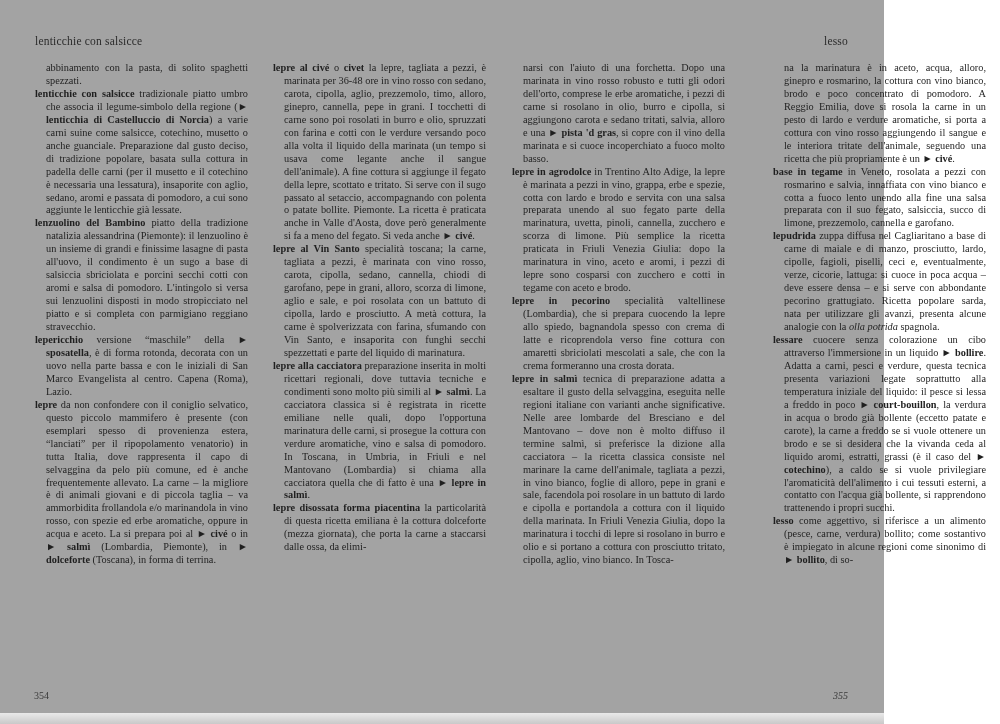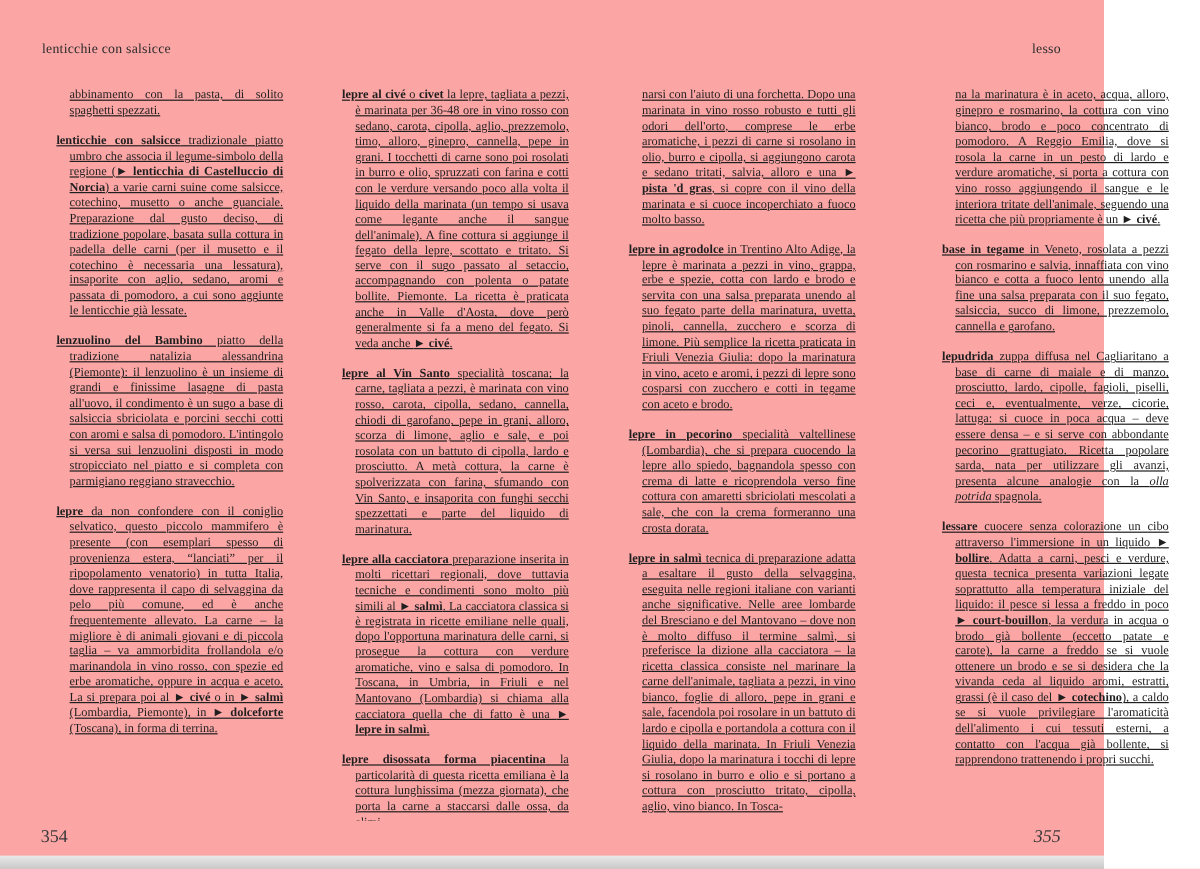--- a/index.html
+++ b/index.html
@@ -1,43 +1,42 @@
 <!DOCTYPE html>
 <html><head>
 <meta charset="utf-8">
 <style>
   html,body{margin:0;padding:0;}
   body{width:1000px;height:724px;overflow:hidden;background:#ffffff;}
   .page-spread{
     position:absolute;left:0;top:0;width:884px;height:724px;
-    background:#fca5a5;color:#1f1f1f;
+    background:#a3a3a3;color:#1f1f1f;
     font-family:"Liberation Serif","DejaVu Serif",serif;
-    padding-left:36px;
   }
   .running-head{
     position:absolute;top:35px;font-size:11.5px;color:#2b2b2b;
     letter-spacing:.2px;white-space:nowrap;
   }
   .running-head.left{left:35px;}
   .running-head.right{right:36px;}
   .col{
     position:absolute;top:62px;width:213px;height:622px;overflow:hidden;
     text-align:justify;font-size:10.3px;line-height:12.95px;color:#1f1f1f;
   }
-  .col p{margin:12px;text-decoration:underline;}
+  .col p{margin:0;}
   .col p.entry{padding-left:11px;text-indent:-11px;}
   .col p.cont{padding-left:11px;text-indent:0;}
   .b{font-weight:700;}
   .i{font-style:italic;}
   #col1{left:35px;}
   #col2{left:273px;}
   #col3{left:512px;}
   #col4{left:773px;}
   .page-number{
-    position:absolute;top:690px;font-size:15px;color:#3a3a3a;
+    position:absolute;top:690px;font-size:10px;color:#3a3a3a;
   }
   .page-number.left{left:34px;}
   .page-number.right{right:36px;font-style:italic;}
   .scan-edge{
     position:absolute;left:0;right:0;bottom:0;height:11px;
     background:linear-gradient(#e9e9e9,#c9c9c9);
   }
 </style>
 </head>
 <body>
@@ -45,42 +44,44 @@
 <div class="page-spread">
 
   <div class="running-head left">lenticchie con salsicce</div>
   <div class="running-head right">lesso</div>
 
   <div>
     <div class="col" id="col1">
         <p class="cont"><span>abbinamento con la pasta, di solito spaghetti spezzati.</span></p>
         <p class="entry"><span class="b">lenticchie con salsicce</span><span> tradizionale piatto umbro che associa il legume-simbolo della regione (</span><span class="b">► lenticchia di Castelluccio di Norcia</span><span>) a varie carni suine come salsicce, cotechino, musetto o anche guanciale. Preparazione dal gusto deciso, di tradizione popolare, basata sulla cottura in padella delle carni (per il musetto e il cotechino è necessaria una lessatura), insaporite con aglio, sedano, aromi e passata di pomodoro, a cui sono aggiunte le lenticchie già lessate.</span></p>
         <p class="entry"><span class="b">lenzuolino del Bambino</span><span> piatto della tradizione natalizia alessandrina (Piemonte): il lenzuolino è un insieme di grandi e finissime lasagne di pasta all'uovo, il condimento è un sugo a base di salsiccia sbriciolata e porcini secchi cotti con aromi e salsa di pomodoro. L'intingolo si versa sui lenzuolini disposti in modo stropicciato nel piatto e si completa con parmigiano reggiano stravecchio.</span></p>
+        <p class="entry"><span class="b">lepericchio</span><span> versione “maschile” della </span><span class="b">► sposatella</span><span>, è di forma rotonda, decorata con un uovo nella parte bassa e con le iniziali di San Marco Evangelista al centro. Capena (Roma), Lazio.</span></p>
         <p class="entry"><span class="b">lepre</span><span> da non confondere con il coniglio selvatico, questo piccolo mammifero è presente (con esemplari spesso di provenienza estera, “lanciati” per il ripopolamento venatorio) in tutta Italia, dove rappresenta il capo di selvaggina da pelo più comune, ed è anche frequentemente allevato. La carne – la migliore è di animali giovani e di piccola taglia – va ammorbidita frollandola e/o marinandola in vino rosso, con spezie ed erbe aromatiche, oppure in acqua e aceto. La si prepara poi al </span><span class="b">► civé</span><span> o in </span><span class="b">► salmì</span><span> (Lombardia, Piemonte), in </span><span class="b">► dolceforte</span><span> (Toscana), in forma di terrina.</span></p>
       </div>
     <div class="col" id="col2">
         <p class="entry"><span class="b">lepre al civé</span><span> o </span><span class="b">civet</span><span> la lepre, tagliata a pezzi, è marinata per 36-48 ore in vino rosso con sedano, carota, cipolla, aglio, prezzemolo, timo, alloro, ginepro, cannella, pepe in grani. I tocchetti di carne sono poi rosolati in burro e olio, spruzzati con farina e cotti con le verdure versando poco alla volta il liquido della marinata (un tempo si usava come legante anche il sangue dell'animale). A fine cottura si aggiunge il fegato della lepre, scottato e tritato. Si serve con il sugo passato al setaccio, accompagnando con polenta o patate bollite. Piemonte. La ricetta è praticata anche in Valle d'Aosta, dove però generalmente si fa a meno del fegato. Si veda anche </span><span class="b">► civé</span><span>.</span></p>
         <p class="entry"><span class="b">lepre al Vin Santo</span><span> specialità toscana; la carne, tagliata a pezzi, è marinata con vino rosso, carota, cipolla, sedano, cannella, chiodi di garofano, pepe in grani, alloro, scorza di limone, aglio e sale, e poi rosolata con un battuto di cipolla, lardo e prosciutto. A metà cottura, la carne è spolverizzata con farina, sfumando con Vin Santo, e insaporita con funghi secchi spezzettati e parte del liquido di marinatura.</span></p>
         <p class="entry"><span class="b">lepre alla cacciatora</span><span> preparazione inserita in molti ricettari regionali, dove tuttavia tecniche e condimenti sono molto più simili al </span><span class="b">► salmì</span><span>. La cacciatora classica si è registrata in ricette emiliane nelle quali, dopo l'opportuna marinatura delle carni, si prosegue la cottura con verdure aromatiche, vino e salsa di pomodoro. In Toscana, in Umbria, in Friuli e nel Mantovano (Lombardia) si chiama alla cacciatora quella che di fatto è una </span><span class="b">► lepre in salmì</span><span>.</span></p>
-        <p class="entry"><span class="b">lepre disossata forma piacentina</span><span> la particolarità di questa ricetta emiliana è la cottura lunghissima (mezza giornata), che porta la carne a staccarsi dalle ossa, da elimi-</span></p>
+        <p class="entry"><span class="b">lepre disossata forma piacentina</span><span> la particolarità di questa ricetta emiliana è la cottura dolceforte (mezza giornata), che porta la carne a staccarsi dalle ossa, da elimi-</span></p>
       </div>
   </div>
 
   <div>
     <div class="col" id="col3">
         <p class="cont"><span>narsi con l'aiuto di una forchetta. Dopo una marinata in vino rosso robusto e tutti gli odori dell'orto, comprese le erbe aromatiche, i pezzi di carne si rosolano in olio, burro e cipolla, si aggiungono carota e sedano tritati, salvia, alloro e una </span><span class="b">► pista 'd gras</span><span>, si copre con il vino della marinata e si cuoce incoperchiato a fuoco molto basso.</span></p>
         <p class="entry"><span class="b">lepre in agrodolce</span><span> in Trentino Alto Adige, la lepre è marinata a pezzi in vino, grappa, erbe e spezie, cotta con lardo e brodo e servita con una salsa preparata unendo al suo fegato parte della marinatura, uvetta, pinoli, cannella, zucchero e scorza di limone. Più semplice la ricetta praticata in Friuli Venezia Giulia: dopo la marinatura in vino, aceto e aromi, i pezzi di lepre sono cosparsi con zucchero e cotti in tegame con aceto e brodo.</span></p>
         <p class="entry"><span class="b">lepre in pecorino</span><span> specialità valtellinese (Lombardia), che si prepara cuocendo la lepre allo spiedo, bagnandola spesso con crema di latte e ricoprendola verso fine cottura con amaretti sbriciolati mescolati a sale, che con la crema formeranno una crosta dorata.</span></p>
         <p class="entry"><span class="b">lepre in salmì</span><span> tecnica di preparazione adatta a esaltare il gusto della selvaggina, eseguita nelle regioni italiane con varianti anche significative. Nelle aree lombarde del Bresciano e del Mantovano – dove non è molto diffuso il termine salmì, si preferisce la dizione alla cacciatora – la ricetta classica consiste nel marinare la carne dell'animale, tagliata a pezzi, in vino bianco, foglie di alloro, pepe in grani e sale, facendola poi rosolare in un battuto di lardo e cipolla e portandola a cottura con il liquido della marinata. In Friuli Venezia Giulia, dopo la marinatura i tocchi di lepre si rosolano in burro e olio e si portano a cottura con prosciutto tritato, cipolla, aglio, vino bianco. In Tosca-</span></p>
       </div>
     <div class="col" id="col4">
         <p class="cont"><span>na la marinatura è in aceto, acqua, alloro, ginepro e rosmarino, la cottura con vino bianco, brodo e poco concentrato di pomodoro. A Reggio Emilia, dove si rosola la carne in un pesto di lardo e verdure aromatiche, si porta a cottura con vino rosso aggiungendo il sangue e le interiora tritate dell'animale, seguendo una ricetta che più propriamente è un </span><span class="b">► civé</span><span>.</span></p>
         <p class="entry"><span class="b">base in tegame</span><span> in Veneto, rosolata a pezzi con rosmarino e salvia, innaffiata con vino bianco e cotta a fuoco lento unendo alla fine una salsa preparata con il suo fegato, salsiccia, succo di limone, prezzemolo, cannella e garofano.</span></p>
         <p class="entry"><span class="b">lepudrida</span><span> zuppa diffusa nel Cagliaritano a base di carne di maiale e di manzo, prosciutto, lardo, cipolle, fagioli, piselli, ceci e, eventualmente, verze, cicorie, lattuga: si cuoce in poca acqua – deve essere densa – e si serve con abbondante pecorino grattugiato. Ricetta popolare sarda, nata per utilizzare gli avanzi, presenta alcune analogie con la </span><span class="i">olla potrida</span><span> spagnola.</span></p>
         <p class="entry"><span class="b">lessare</span><span> cuocere senza colorazione un cibo attraverso l'immersione in un liquido </span><span class="b">► bollire</span><span>. Adatta a carni, pesci e verdure, questa tecnica presenta variazioni legate soprattutto alla temperatura iniziale del liquido: il pesce si lessa a freddo in poco </span><span class="b">► court-bouillon</span><span>, la verdura in acqua o brodo già bollente (eccetto patate e carote), la carne a freddo se si vuole ottenere un brodo e se si desidera che la vivanda ceda al liquido aromi, estratti, grassi (è il caso del </span><span class="b">► cotechino</span><span>), a caldo se si vuole privilegiare l'aromaticità dell'alimento i cui tessuti esterni, a contatto con l'acqua già bollente, si rapprendono trattenendo i propri succhi.</span></p>
+        <p class="entry"><span class="b">lesso</span><span> come aggettivo, si riferisce a un alimento (pesce, carne, verdura) bollito; come sostantivo è impiegato in alcune regioni come sinonimo di </span><span class="b">► bollito</span><span>, di so-</span></p>
       </div>
   </div>
 
   <div class="page-number left">354</div>
   <div class="page-number right">355</div>
 
   <div class="scan-edge"></div>
 
 </div>
 

